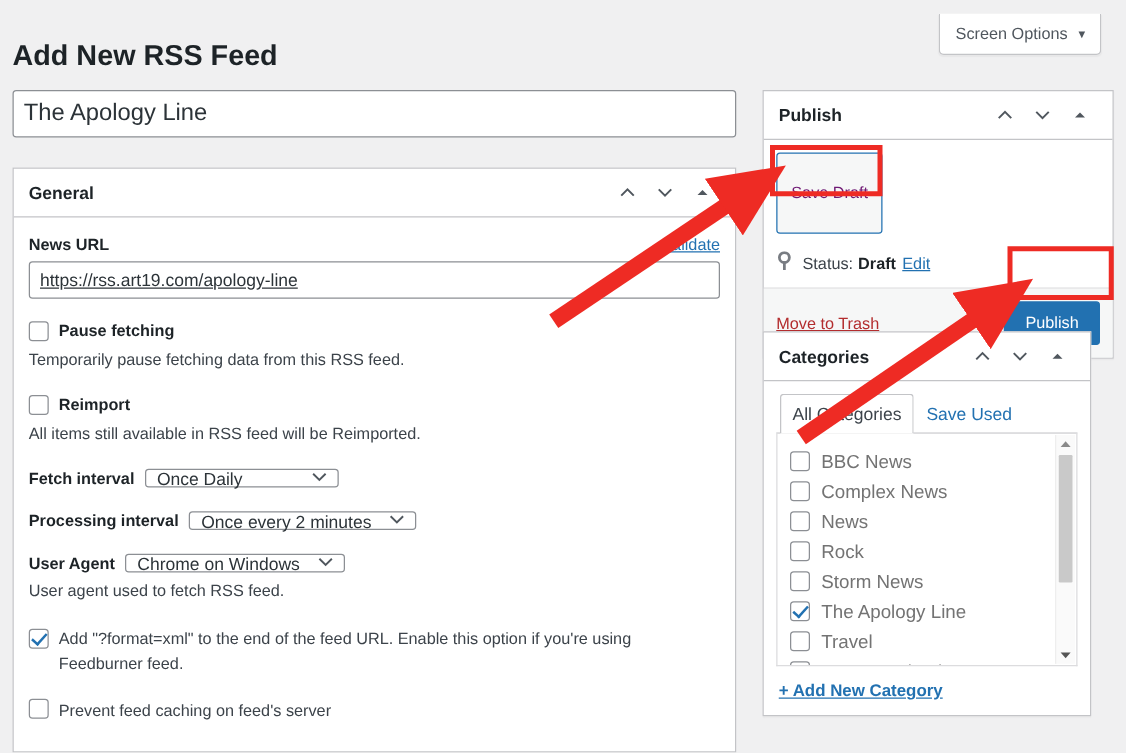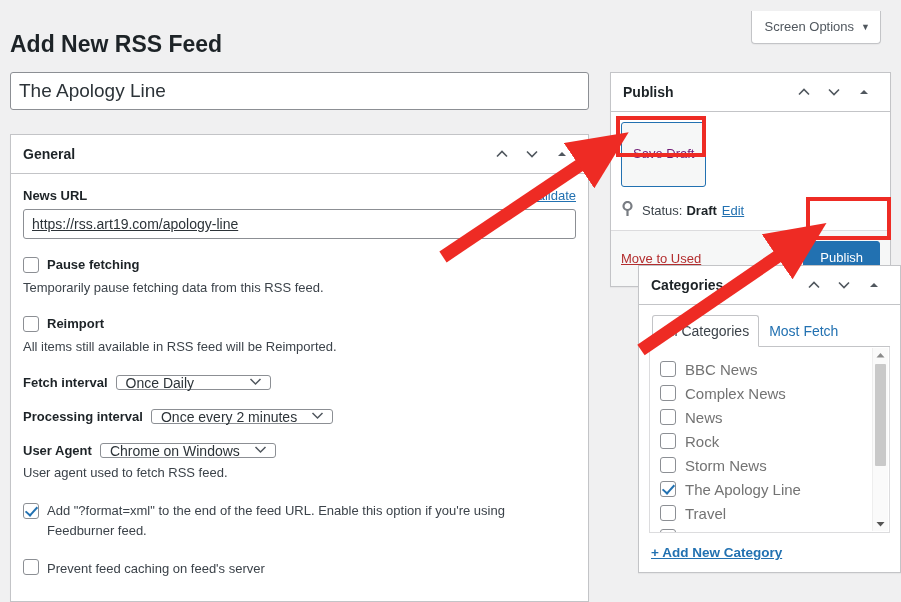--- a/index.html
+++ b/index.html
@@ -299,21 +299,21 @@
     border-radius: 3px;
     font-size: 13px;
     padding: 6px 16px;
     cursor: pointer;
     line-height: 1.6;
     font-family: "Liberation Sans", sans-serif;
   }
 
   #categories-box {
     position: absolute;
-    left: 638px;
+    left: 610px;
     top: 253px;
     width: 263px;
   }
   .cat-body { padding: 10px 10px 12px 10px; }
   .cat-tabs {
     display: flex;
     align-items: flex-end;
     border-bottom: 1px solid #c3c4c7;
     margin-bottom: 0;
     padding-left: 3px;
@@ -547,21 +547,21 @@
             <circle cx="6.5" cy="5" r="4" fill="none" stroke="#787c82" stroke-width="2.2"></circle>
             <rect x="5.4" y="8" width="2.2" height="7" fill="#787c82"></rect>
           </svg>
         </span>
         <span class="status-text">Status:</span>
         <b style="margin-left:-4px">Draft</b>
         <span class="link-blue" style="margin-left:-3px">Edit</span>
       </div>
     </div>
     <div class="publish-footer">
-      <span class="trash-link">Move to Used</span>
+      <span class="trash-link">Move to Trash</span>
       <button class="btn-primary">Publish</button>
     </div>
   </div>
 
   <div class="postbox" id="categories-box">
     <div class="postbox-header">
       <h2 class="postbox-title">Categories</h2>
       <div class="postbox-header-actions">
         <div class="hndle-btn">
           <svg width="16" height="16" viewBox="0 0 16 16">
@@ -576,21 +576,21 @@
         <div class="hndle-btn">
           <svg width="14" height="14" viewBox="0 0 14 14">
               <path d="M3 9 L7 5 L11 9 Z" fill="#50575e"></path>
             </svg>
         </div>
       </div>
     </div>
     <div class="cat-body">
       <div class="cat-tabs" id="cat-tabs">
           <div class="cat-tab active">All Categories</div>
-          <div class="cat-tab">Most Fetch</div>
+          <div class="cat-tab">Save Used</div>
         </div>
       <div class="cat-list">
         <div id="cat-items">
             <div class="cat-item">
               <div class="cb"></div>
               <span>BBC News</span>
             </div>
             <div class="cat-item">
               <div class="cb"></div>
               <span>Complex News</span>

